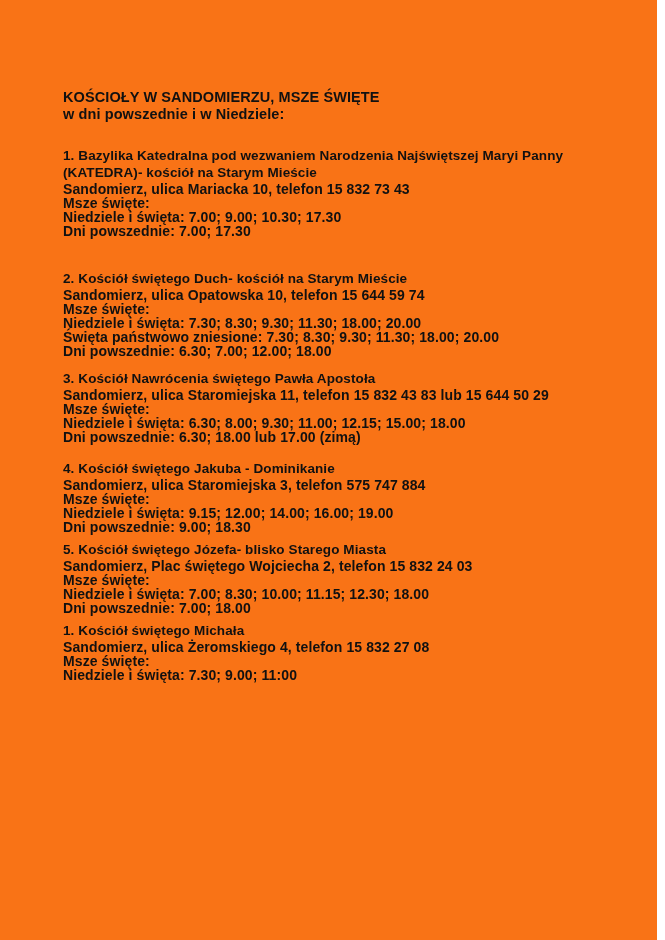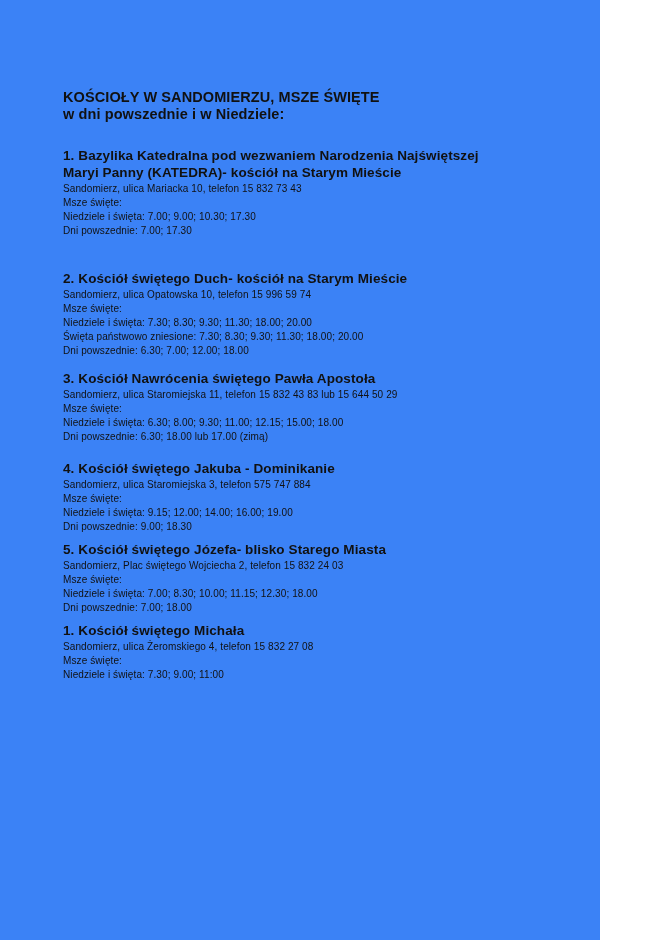--- a/index.html
+++ b/index.html
@@ -10,46 +10,46 @@
   body {
     width: 665px;
     height: 940px;
     overflow: hidden;
     font-family: "Liberation Sans", "DejaVu Sans", sans-serif;
     color: #111111;
     -webkit-font-smoothing: antialiased;
   }
   .page {
     box-sizing: border-box;
-    width: 600px;
+    width: 657px;
     height: 940px;
     padding: 89px 85px 0 63px;
-    background: #3b82f6;
+    background: #f97316;
   }
   .doc-title {
     font-size: 14.5px;
     font-weight: bold;
     line-height: 17px;
     letter-spacing: 0.1px;
     margin: 0 0 24px 0;
     max-width: 545px;
   }
   .entry {
     max-width: 545px;
   }
   .entry-heading {
     font-size: 13.5px;
     font-weight: bold;
     line-height: 17px;
     letter-spacing: 0.1px;
     margin: 0 0 1px 0;
   }
   .entry-line {
-    font-size: 10px;
-    font-weight: normal;
+    font-size: 14px;
+    font-weight: bold;
     line-height: 14px;
     letter-spacing: 0.1px;
     white-space: nowrap;
   }
   
   .entry-1 { margin-bottom: 32px; }
   .entry-2 { margin-bottom: 12px; }
   .entry-3 { margin-bottom: 16px;  }
   .entry-4 { margin-bottom: 7px;  }
   .entry-5 { margin-bottom: 7px;  }
@@ -68,21 +68,21 @@
   <div class="entry entry-1">
     <div class="entry-heading">1. Bazylika Katedralna pod wezwaniem Narodzenia Najświętszej Maryi Panny (KATEDRA)- kościół na Starym Mieście</div>
     <div class="entry-line">Sandomierz, ulica Mariacka 10, telefon 15 832 73 43</div>
     <div class="entry-line">Msze święte:</div>
     <div class="entry-line">Niedziele i święta: 7.00; 9.00; 10.30; 17.30</div>
     <div class="entry-line">Dni powszednie: 7.00; 17.30</div>
   </div>
 
   <div class="entry entry-2">
     <div class="entry-heading">2. Kościół świętego Duch- kościół na Starym Mieście</div>
-    <div class="entry-line">Sandomierz, ulica Opatowska 10, telefon 15 996 59 74</div>
+    <div class="entry-line">Sandomierz, ulica Opatowska 10, telefon 15 644 59 74</div>
     <div class="entry-line">Msze święte:</div>
     <div class="entry-line">Niedziele i święta: 7.30; 8.30; 9.30; 11.30; 18.00; 20.00</div>
     <div class="entry-line">Święta państwowo zniesione: 7.30; 8.30; 9.30; 11.30; 18.00; 20.00</div>
     <div class="entry-line">Dni powszednie: 6.30; 7.00; 12.00; 18.00</div>
   </div>
 
   <div class="entry entry-3">
     <div class="entry-heading">3. Kościół Nawrócenia świętego Pawła Apostoła</div>
     <div class="entry-line">Sandomierz, ulica Staromiejska 11, telefon 15 832 43 83 lub 15 644 50 29</div>
     <div class="entry-line">Msze święte:</div>

